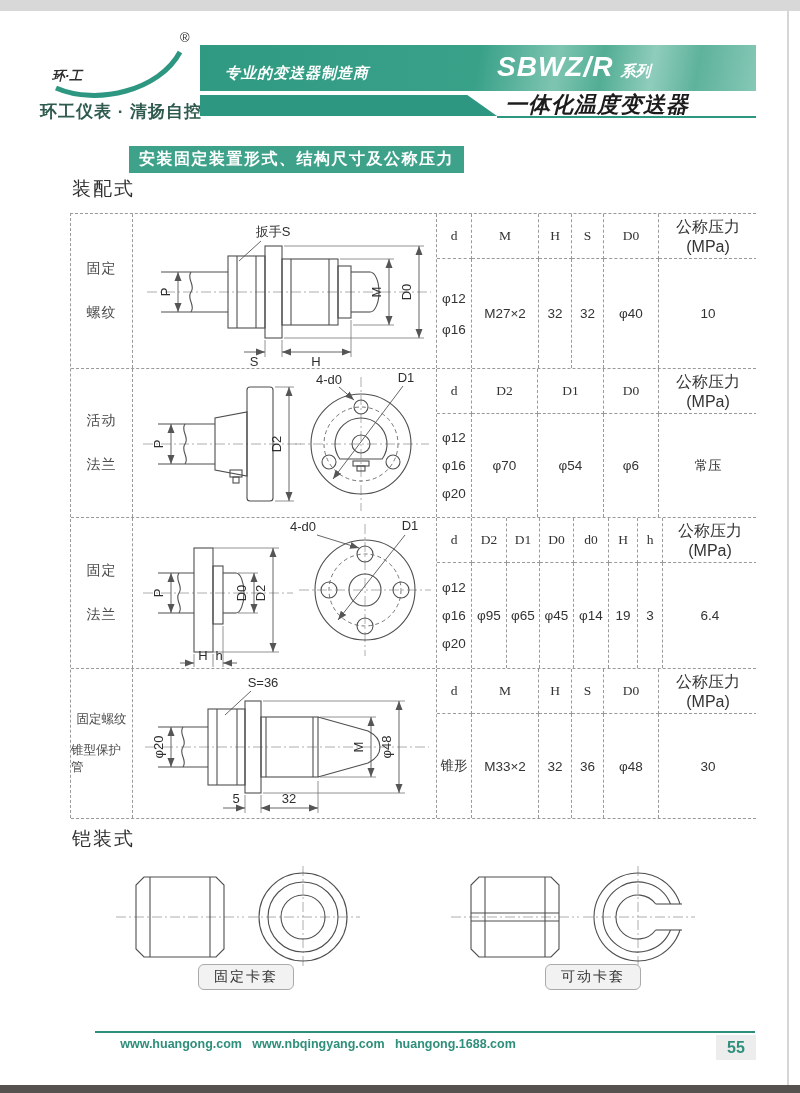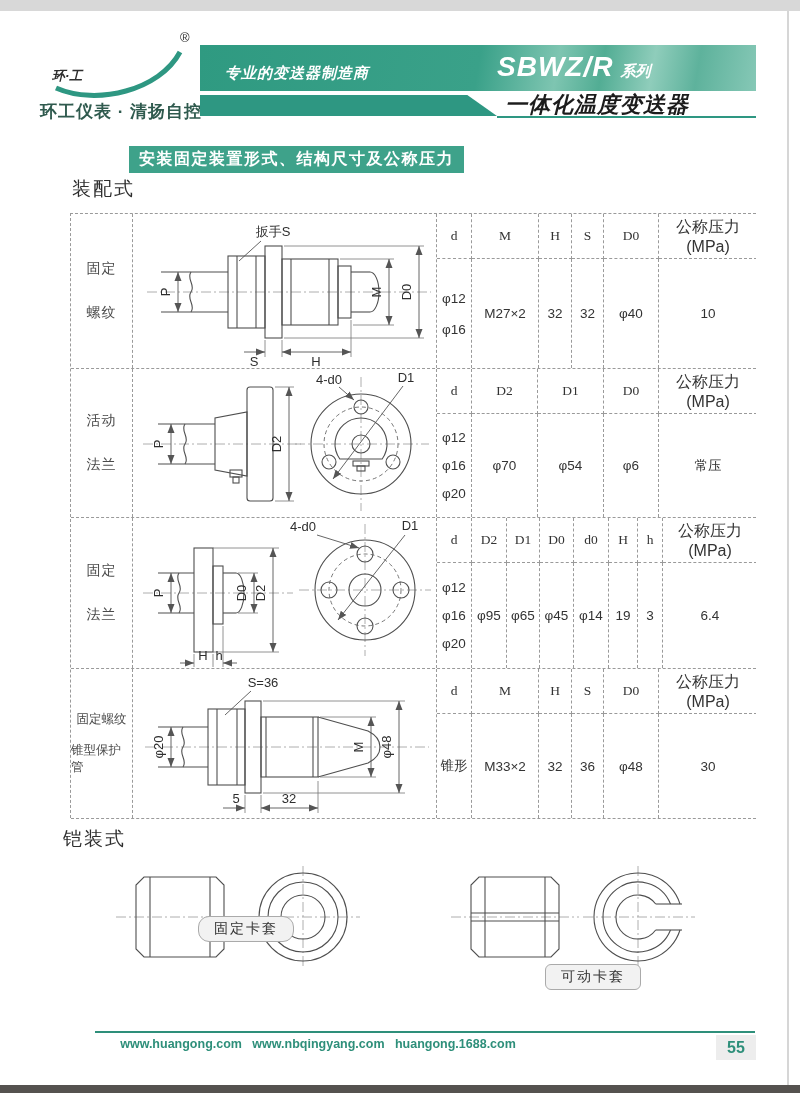--- a/index.html
+++ b/index.html
@@ -16,21 +16,21 @@
     background:linear-gradient(100deg,#2f9a81 0%,#3aa189 50%,#7ec5b1 64%,#52ad94 72%,#8fcdbb 81%,#5eb29c 89%,#86c8b6 100%);}
   #tagline{left:225px;top:64px;color:#fff;font-size:15px;font-style:italic;font-weight:bold;letter-spacing:1px;}
   #series{left:497px;top:51px;color:#fff;font-size:28px;font-style:italic;font-weight:bold;letter-spacing:1px;display:flex;align-items:baseline;}
   #series-suffix{font-size:15px;margin-left:7px;letter-spacing:0;font-weight:bold;}
   #sub-bar{left:200px;top:95px;width:297px;height:21px;background:#2E9782;clip-path:polygon(0 0,90% 0,100% 100%,0 100%);}
   #product-name{left:505px;top:90px;font-size:22px;font-weight:bold;font-style:italic;color:#1c1c1c;letter-spacing:1px;}
   #product-underline{left:497px;top:116px;width:259px;height:2px;background:#2E9782;}
   #section-title{left:90px;top:146px;height:27px;background:#3EA28A;color:#fff;font-size:16px;font-weight:bold;letter-spacing:1.5px;padding:0 10px;display:flex;align-items:center;margin-left:39px;}
   .heading{font-size:19px;color:#2e2e2e;letter-spacing:2px;}
   #assembly-heading{left:72px;top:176px;}
-  #armored-heading{left:63px;top:826px;}
+  #armored-heading{left:72px;top:826px;}
   
   #grid{left:70px;top:213px;width:686px;height:605px;border-top:1px dashed #9a9a9a;border-left:1px dashed #9a9a9a;box-sizing:border-box;}
   .grow{position:absolute;left:0;width:100%;border-bottom:1px dashed #9a9a9a;box-sizing:border-box;overflow:hidden;}
   .r1{top:0;height:155px}.r2{top:155px;height:149px}.r3{top:304px;height:151px}.r4{top:455px;height:150px}
   .rlabel{position:absolute;left:0;top:0;bottom:0;width:62px;border-right:1px dashed #9a9a9a;box-sizing:border-box;
     display:flex;flex-direction:column;justify-content:center;align-items:center;gap:26px;color:#4a4a4a;font-size:14px;letter-spacing:1px;}
   .rlabel.small{font-size:12.5px;gap:14px;letter-spacing:0;}
   .dwg{position:absolute;left:62px;top:0;}
   .mtable{position:absolute;left:365px;top:0;bottom:0;width:321px;border-left:1px dashed #9a9a9a;box-sizing:border-box;display:grid;grid-template-rows:45px 1fr;}
   .t0,.t3{grid-template-columns:35px 67px 33px 32px 55px 1fr;}
@@ -45,21 +45,21 @@
   .t1 .dcell,.t2 .dcell{gap:13px;}
   
   svg .ln{stroke:#4f4f4f;stroke-width:1.1;fill:none;}
   svg .cl{stroke:#9a9a9a;stroke-width:0.8;stroke-dasharray:10 3 2 3;fill:none;}
   svg .dim{stroke:#555;stroke-width:0.9;fill:none;}
   svg .ext{stroke:#777;stroke-width:0.8;fill:none;}
   svg .bdsh{stroke:#666;stroke-width:0.9;stroke-dasharray:4 3;fill:none;}
   svg text{font-family:"Liberation Sans",sans-serif;font-size:13px;fill:#2e2e2e;}
   
   .tag{border:1px solid #aaa;border-radius:6px;background:#f2f2f2;padding:3px 15px;font-size:14px;color:#333;letter-spacing:2px;}
-  #tag-fixed{left:198px;top:916px;border-radius:11px;}
+  #tag-fixed{left:198px;top:964px;}
   #tag-mov{left:504px;top:964px;margin-left:41px;}
   #armored-a{left:110px;top:862px;}
   #armored-b{left:445px;top:862px;}
   
   #footer-line{left:95px;top:1031px;width:660px;height:2px;background:#2E8F7A;}
   #footer-links{left:0;top:1037px;width:636px;text-align:center;font-size:12.5px;font-weight:bold;color:#2E8F7A;white-space:pre;}
   #page-num{left:716px;top:1035px;width:40px;height:25px;background:#ededed;display:flex;align-items:center;justify-content:center;font-size:16px;font-weight:bold;color:#2E8F7A;}
 </style>
 </head>
 <body>

